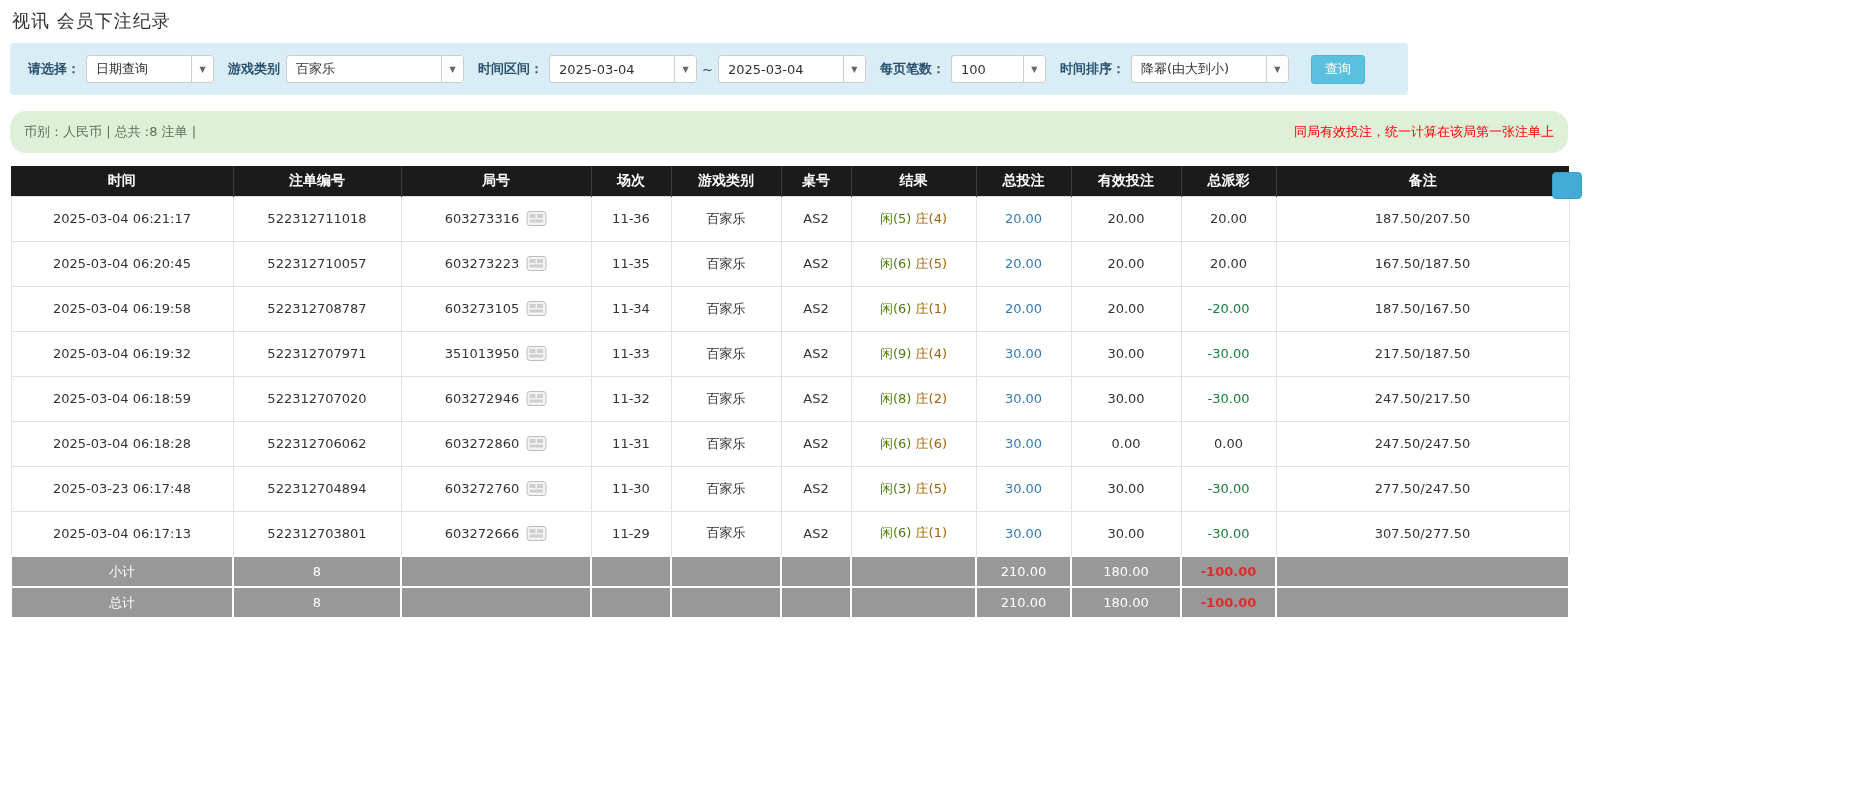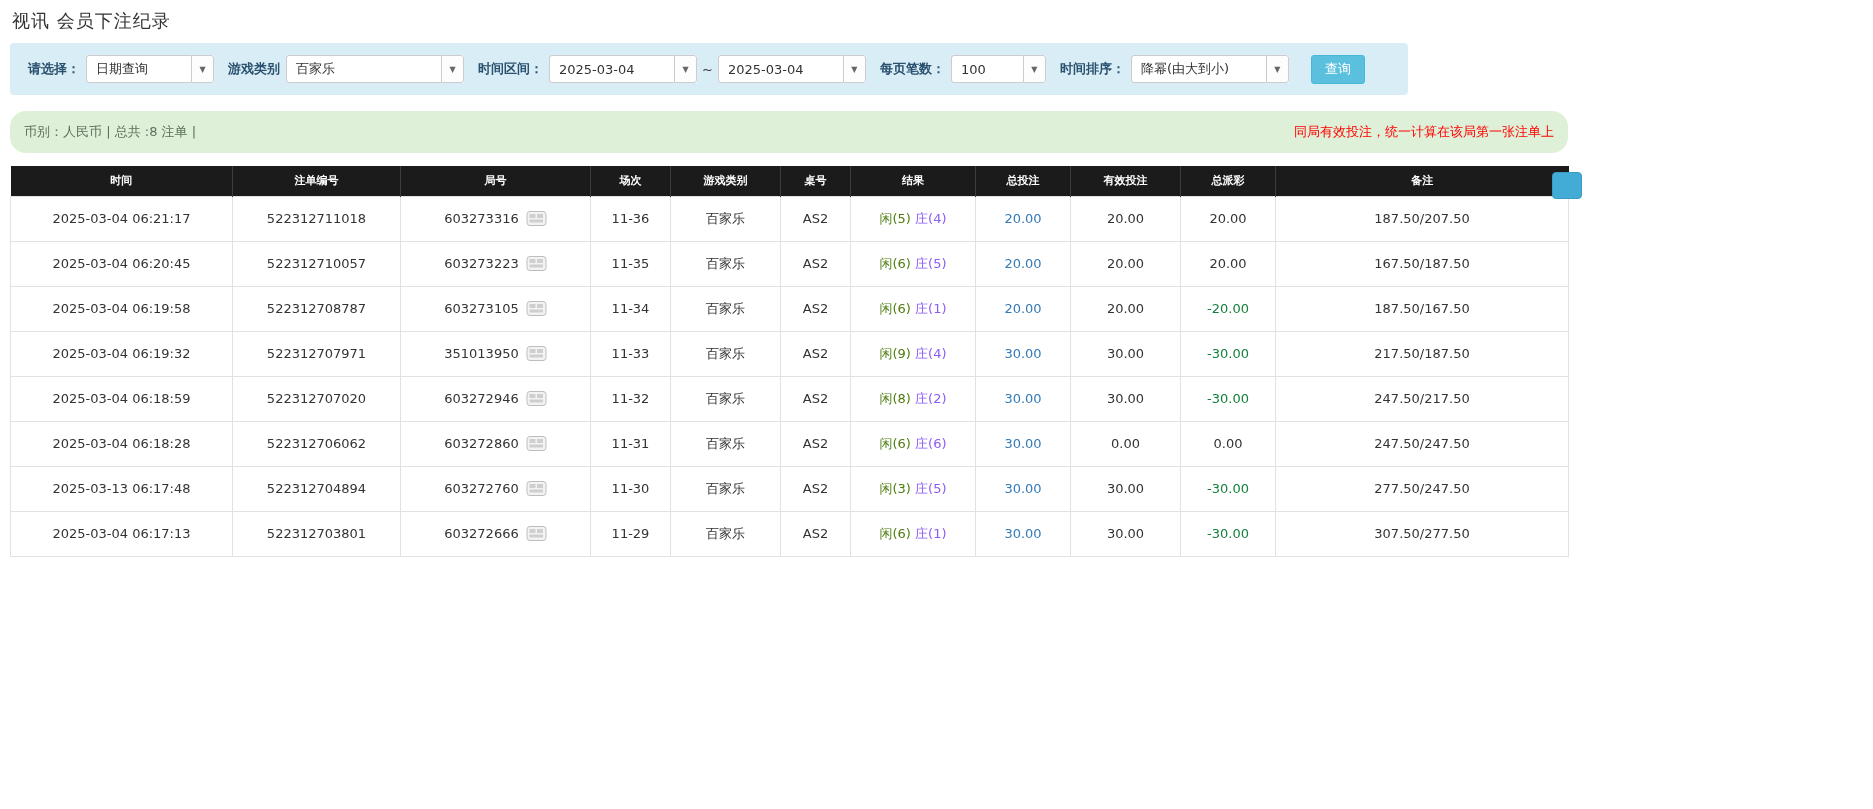--- a/index.html
+++ b/index.html
@@ -54,33 +54,33 @@
   }
   
   .records {
     margin:13px 0 0 10px; width:1558px;
     border-collapse:collapse; table-layout:fixed;
   }
   col.c0{width:222px} col.c1{width:168px} col.c2{width:190px} col.c3{width:80px}
   col.c4{width:110px} col.c5{width:70px} col.c6{width:125px} col.c7{width:95px}
   col.c8{width:110px} col.c9{width:95px} col.c10{width:293px}
   .records thead th {
-    background:#1b1b1b; color:#fff; font-weight:bold; font-size:11px;
+    background:#1b1b1b; color:#fff; font-weight:bold; font-size:14px;
     height:30px; border-right:1px solid #3c3c3c; text-align:center; padding:0 4px;
   }
   .records thead th:last-child { border-right:none; }
   .records tbody td {
     height:45px; background:#fff; border:1px solid #e2e2e2;
     text-align:center; padding:0 4px; color:#333;
   }
   .round-wrap { display:inline-flex; align-items:center; gap:7px; }
   .replay-icon { display:inline-flex; cursor:pointer; }
   .bet-link { color:#337ab7; text-decoration:none; cursor:pointer; }
   .player { color:#4d7c0f; }
-  .banker { color:#8b5cf6; }
+  .banker { color:#a16207; }
   .payout.neg { color:#15803d; }
   .records tfoot td {
     height:31px; background:#989898; color:#fff; text-align:center;
     border:2px solid #fff; padding:0 4px;
   }
   .records tfoot .payout-total { color:#e02b2b; font-weight:bold; }
 </style>
 </head>
 <body>
 
@@ -324,21 +324,21 @@
     <td>
       <span class="player">闲(6)</span>
       <span class="banker">庄(6)</span>
     </td>
     <td><a class="bet-link">30.00</a></td>
     <td><span>0.00</span></td>
     <td><span class="payout">0.00</span></td>
     <td><span>247.50/247.50</span></td>
   </tr>
       <tr>
-    <td><span>2025-03-13 06:17:48</span></td>
+    <td><span>2025-03-23 06:17:48</span></td>
     <td><span>522312704894</span></td>
     <td>
       <span class="round-wrap">
         <span>603272760</span>
         <span class="replay-icon">
           <svg width="21" height="17" viewBox="0 0 21 17">
             <rect x="1" y="1.5" width="19" height="14" rx="3" fill="#f3f3f3" stroke="#bdbdbd"></rect>
             <rect x="3.5" y="4" width="6" height="4" fill="#cfcfcf"></rect>
             <rect x="11" y="4" width="6" height="4" fill="#cfcfcf"></rect>
             <rect x="3.5" y="9.5" width="13.5" height="3" fill="#cfcfcf"></rect>
@@ -381,14 +381,40 @@
       <span class="player">闲(6)</span>
       <span class="banker">庄(1)</span>
     </td>
     <td><a class="bet-link">30.00</a></td>
     <td><span>30.00</span></td>
     <td><span class="payout neg">-30.00</span></td>
     <td><span>307.50/277.50</span></td>
   </tr>
     </tbody>
   <tfoot>
+      <tr>
+    <td><span>小计</span></td>
+    <td><span>8</span></td>
+    <td></td>
+    <td></td>
+    <td></td>
+    <td></td>
+    <td></td>
+    <td><span>210.00</span></td>
+    <td><span>180.00</span></td>
+    <td><span class="payout-total">-100.00</span></td>
+    <td></td>
+  </tr>
+      <tr>
+    <td><span>总计</span></td>
+    <td><span>8</span></td>
+    <td></td>
+    <td></td>
+    <td></td>
+    <td></td>
+    <td></td>
+    <td><span>210.00</span></td>
+    <td><span>180.00</span></td>
+    <td><span class="payout-total">-100.00</span></td>
+    <td></td>
+  </tr>
     </tfoot>
 </table>
 
 </body></html>

